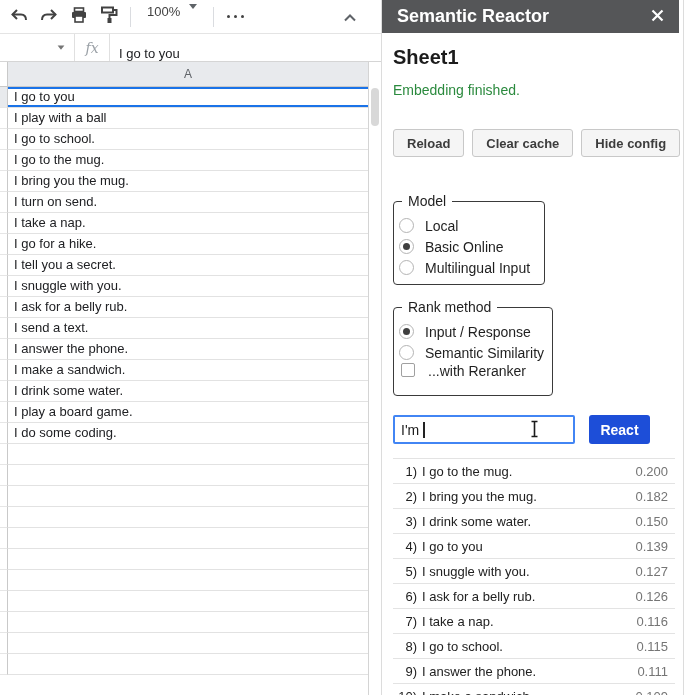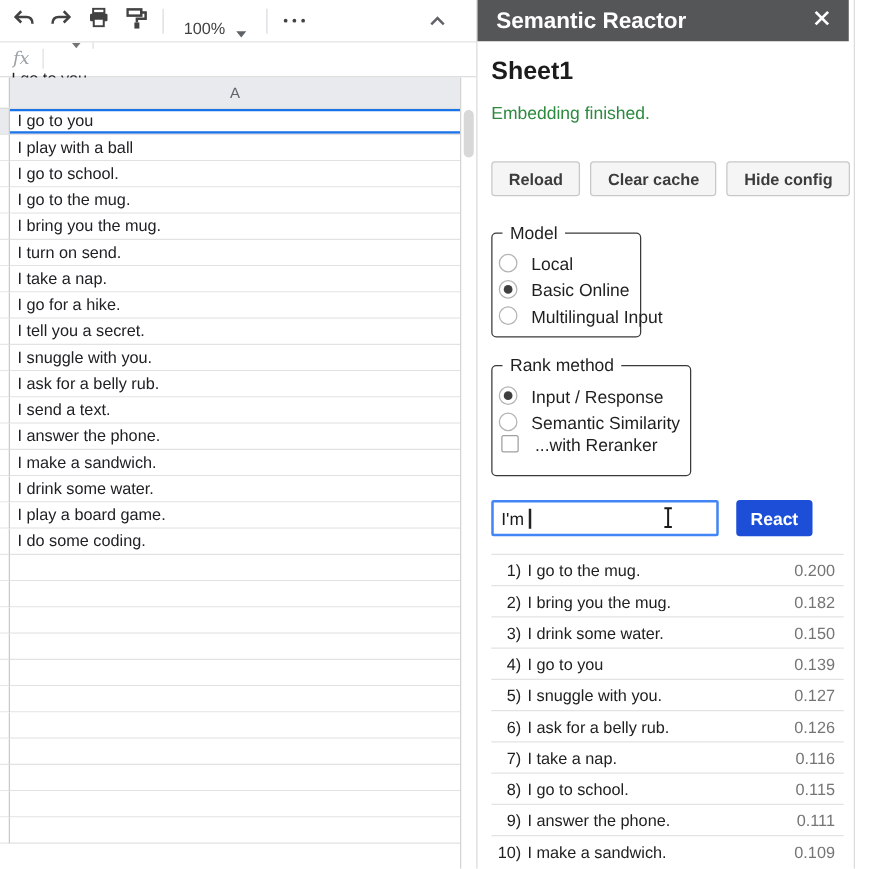--- a/index.html
+++ b/index.html
@@ -6,28 +6,28 @@
   html, body { width: 695px; height: 695px; overflow: hidden; }
   body { font-family: "Liberation Sans", sans-serif; background: #fff; }
   #app { position: relative; width: 695px; height: 695px; background: #fff; }
 
   
   .sheet { position: absolute; left: 0; top: 0; width: 381px; height: 695px; background: #fff; }
 
   .toolbar { height: 34px; border-bottom: 1px solid #e4e4e4; display: flex; align-items: center; padding-left: 4px; }
   .tb-btn { width: 30px; height: 26px; display: flex; align-items: center; justify-content: center; cursor: pointer; }
   .tb-sep { width: 1px; height: 20px; background: #dadce0; margin: 0 6px; }
-  .zoom-ctl { display: flex; align-items: flex-end; gap: 9px; padding: 0 10px; height: 26px; cursor: pointer; color: #424242; font-size: 13px; }
+  .zoom-ctl { display: flex; align-items: flex-start; gap: 9px; padding: 0 10px; height: 26px; cursor: pointer; color: #424242; font-size: 13px; }
   .caret-down { width: 0; height: 0; border-left: 4px solid transparent; border-right: 4px solid transparent; border-top: 5px solid #5f6368; }
   .dots { display: flex; gap: 4px; }
   .dots i { width: 3px; height: 3px; border-radius: 50%; background: #424242; }
   .tb-spacer { flex: 1; }
   .tb-collapse { margin-right: 16px; }
 
-  .formula-bar { height: 28px; border-bottom: 1px solid #d5d5d5; display: flex; align-items: flex-start; flex-direction: column; }
+  .formula-bar { height: 28px; border-bottom: 1px solid #d5d5d5; display: flex; align-items: flex-end; }
   .name-box { width: 75px; height: 100%; display: flex; align-items: center; justify-content: flex-end; padding-right: 9px; border-right: 1px solid #e0e0e0; }
   .name-box .caret-down { border-top-color: #757575; transform: scale(.85); }
   .fx-seg { width: 35px; height: 100%; display: flex; align-items: center; justify-content: center; border-right: 1px solid #e0e0e0; }
   .fx { font-family: "DejaVu Serif", serif; font-style: italic; font-size: 14px; color: #9aa0a6; }
   .cell-value { margin-left: 9px; font-size: 13px; color: #202124; }
 
   .col-header { height: 25px; display: flex; border-bottom: 1px solid #c9c9c9; }
   .corner { width: 8px; background: #fff; border-right: 1px solid #c9c9c9; }
   .col-a { width: 360px; background: #e8eaed; color: #5f6368; font-size: 12px; display: flex; align-items: center; justify-content: center; }
 
@@ -49,21 +49,21 @@
   .close-btn { width: 22px; height: 22px; display: flex; align-items: center; justify-content: center; cursor: pointer; }
 
   .panel-body { width: 301px; padding: 13px 0 0 11px; }
   .sheet-name { font-size: 20px; font-weight: bold; color: #1c1c1c; line-height: 22px; }
   .status { margin-top: 14px; font-size: 14px; color: #2b8a3e; line-height: 16px; }
 
   .cfg-btns { margin-top: 31px; display: flex; gap: 8px; }
   .cfg-btn { height: 28px; background: #f5f5f5; border: 1px solid #c8c8c8; border-radius: 3px; font-family: "Liberation Sans", sans-serif; font-weight: bold; font-size: 13px; color: #3c3c3c; padding: 0 13px; cursor: pointer; }
 
   .fieldset { position: relative; border: 1px solid #3a3a3a; border-radius: 4px; padding: 13px 8px 6px 5px; }
-  .fieldset.model { margin-top: 29px; width: 120px; }
+  .fieldset.model { margin-top: 44px; width: 152px; }
   .fieldset.rank { margin-top: 22px; width: 160px; padding-bottom: 12px; }
   .legend { position: absolute; top: -9px; left: 8px; background: #fff; padding: 0 6px; font-size: 14px; color: #1f1f1f; white-space: nowrap; }
 
   .opt-row { display: flex; align-items: center; height: 21px; cursor: pointer; }
   .radio { width: 15px; height: 15px; border: 1.5px solid #b4b4b4; border-radius: 50%; background: #fff; margin-right: 11px; position: relative; flex: none; }
   .radio.checked::after { content: ""; position: absolute; left: 2.5px; top: 2.5px; width: 7px; height: 7px; border-radius: 50%; background: #3f3f3f; }
   .opt-label { font-size: 14px; color: #1f1f1f; white-space: nowrap; }
   .chk-row { display: flex; align-items: flex-start; height: 20px; cursor: pointer; }
   .checkbox { width: 14px; height: 14px; border: 1.5px solid #a0a0a0; border-radius: 2px; background: #fff; margin: 0 13px 0 2px; flex: none; }
 

